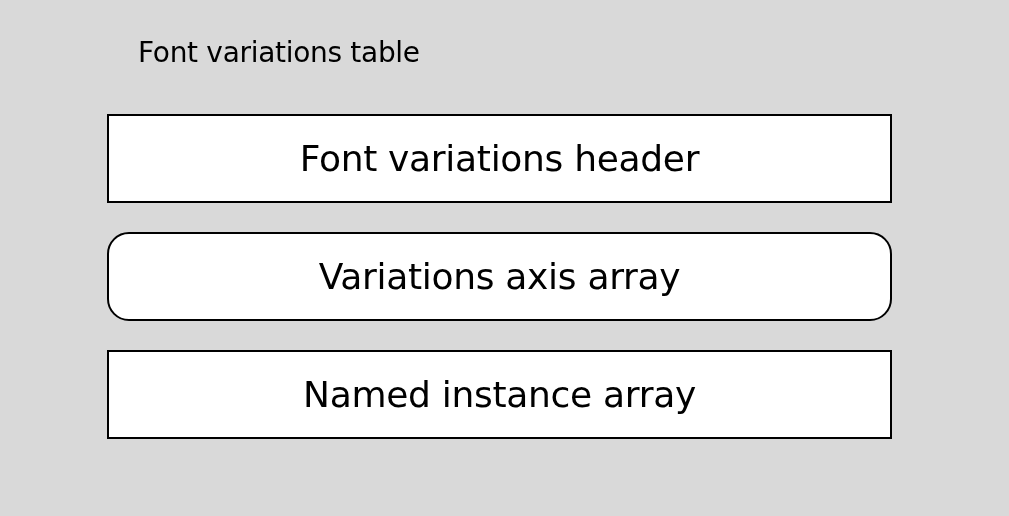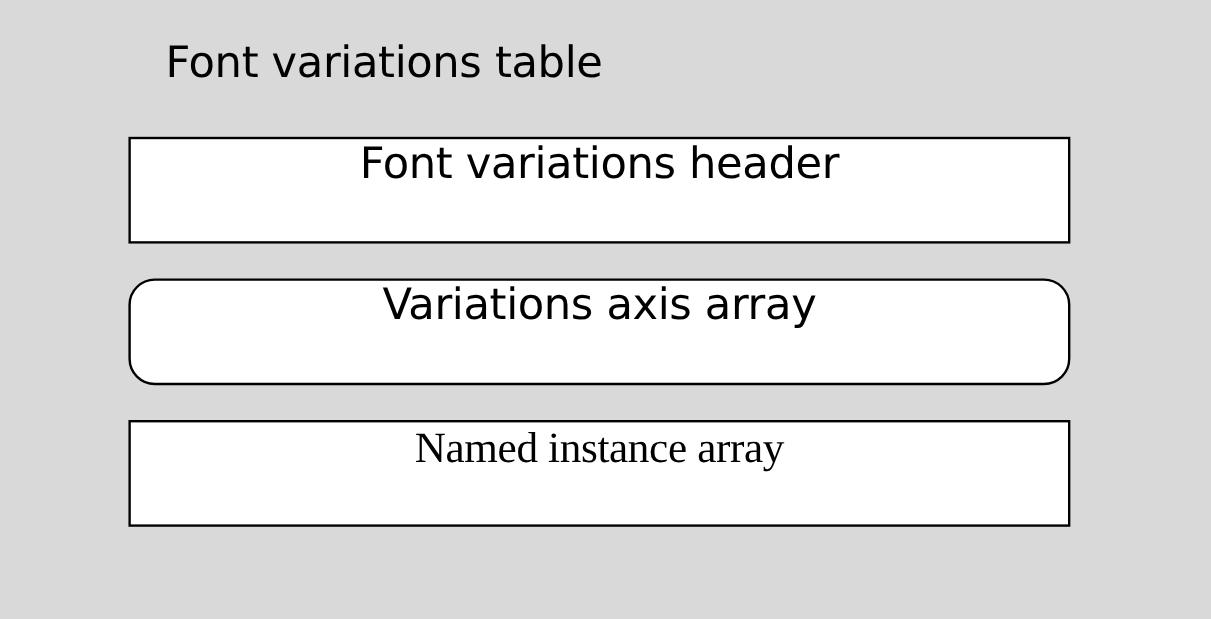--- a/index.html
+++ b/index.html
@@ -12,42 +12,42 @@
       background: #d9d9d9;
       position: relative;
       overflow: hidden;
       font-family: "DejaVu Sans", sans-serif;
       color: #000;
     }
     .title {
       position: absolute;
       left: 138px;
       top: 31px;
-      font-size: 36px;
+      font-size: 28px;
       line-height: 44px;
       white-space: nowrap;
       letter-spacing: -0.3px;
     }
     .block {
       position: absolute;
       left: 107px;
       width: 781px;
       height: 85px;
       background: #ffffff;
       border: 2px solid #000000;
       display: flex;
-      align-items: flex-start;
+      align-items: center;
       justify-content: center;
       font-size: 36px;
       letter-spacing: -0.3px;
       white-space: nowrap;
     }
     .b1 { top: 114px; }
     .b2 { top: 232px; border-radius: 22px; }
-    .b3 { top: 350px; font-family: Liberation Serif, serif; }
+    .b3 { top: 350px; }
   </style>
 </head>
 <body>
 
 <div class="title">Font variations table</div>
 
 <div class="block b1">
   <span>Font variations header</span>
 </div>
 

